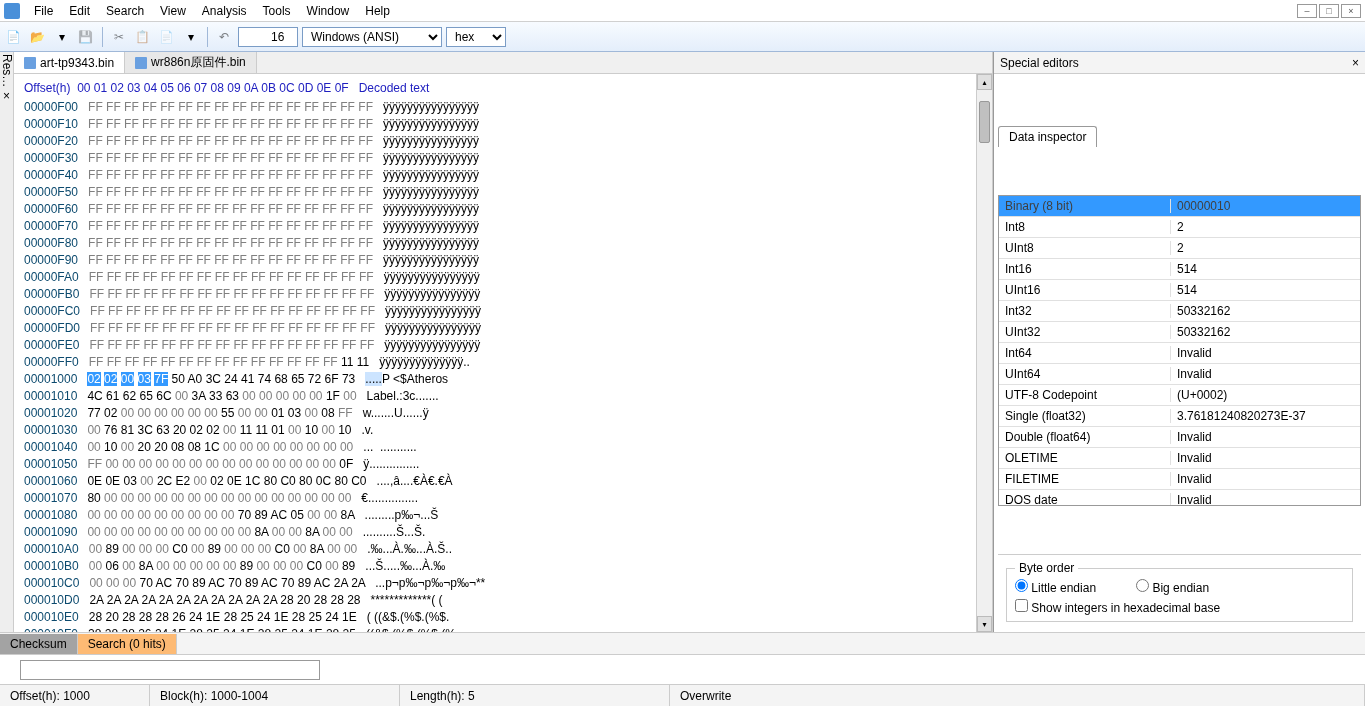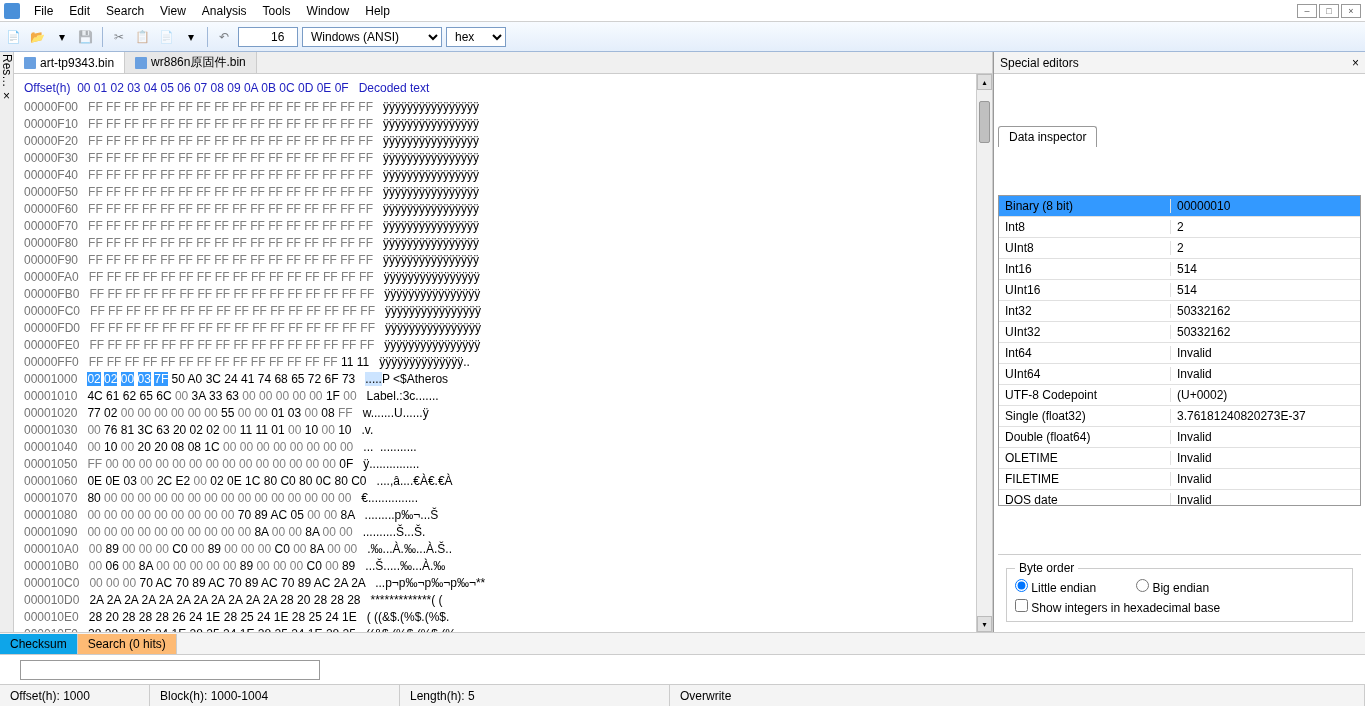--- a/index.html
+++ b/index.html
@@ -15,41 +15,41 @@
 .tinput { height:20px; border:1px solid #7a9cc6; background:#fff; padding:0 4px; }
 .content { flex:1; display:flex; min-height:0; }
 .hex-area { flex:1; display:flex; flex-direction:column; min-width:0; border-right:1px solid #ccc; }
 .file-tabs { display:flex; height:22px; background:#f0f0f0; border-bottom:1px solid #ccc; }
 .ftab { display:flex; align-items:center; padding:0 10px; border-right:1px solid #ccc; background:#fff; gap:4px; }
 .ftab.inactive { background:#e8e8e8; }
 .ftab .ficon { width:12px; height:12px; background:#6aa0e0; border-radius:1px; }
 .hex-scroll { flex:1; overflow:auto; position:relative; }
 .hex-table { font-family:Consolas,"Courier New",monospace; font-size:13px; padding:6px 10px; white-space:pre; line-height:17px; }
 .hdr-row { color:#2020c0; margin-bottom:2px; }
-.hrow .off { color:#737373; }
+.hrow .off { color:#0c4a6e; }
 .hrow .byte-ff { color:#808080; }
 .hrow .byte-nz { color:#000; }
 .hrow .sel { background:#3399ff; color:#fff; }
 .hrow .asc-sel { background:#cce4ff; }
 .sidepanel { width:372px; display:flex; flex-direction:column; border-left:1px solid #999;gap:48px; }
 .sp-title { height:22px; display:flex; align-items:center; padding:0 6px; background:#f4f4f4; border-bottom:1px solid #ccc; justify-content:space-between; }
 .sp-title .x { cursor:default; }
 .sp-tabs { display:flex; padding:4px 4px 0 4px; }
 .sp-tab { border:1px solid #999; border-bottom:none; padding:3px 10px; background:#fff; border-radius:3px 3px 0 0; }
 .di-table { flex:1; overflow:auto; border:1px solid #999; margin:0 4px; }
 .di-row { display:flex; height:21px; align-items:center; border-bottom:1px solid #e0e0e0; }
-.di-row.sel { background:#3399ff; color:#000000; }
+.di-row.sel { background:#3399ff; color:#404040; }
 .di-key { width:172px; padding-left:6px; border-right:1px solid #e0e0e0; }
 .di-val { flex:1; padding-left:6px; }
 .sp-opts { padding:6px 8px; border-top:1px solid #ccc; margin:0 4px 4px 4px; }
 .sp-opts fieldset { border:1px solid #ccc; padding:4px 8px 6px 8px; }
 .sp-opts legend { padding:0 4px; }
 .radio-row { display:flex; gap:40px; margin-bottom:4px; align-items:center; }
 .bottom-tabs { height:22px; display:flex; align-items:center; border-top:1px solid #ccc; background:#f4f4f4; }
-.btab { padding:3px 10px; border-right:1px solid #ccc; background:#0ea5e9; }
+.btab { padding:3px 10px; border-right:1px solid #ccc; background:#a3a3a3; }
 .btab.inactive { background:#fdba74; }
 .bottom-input { height:30px; border-top:1px solid #ccc; display:flex; align-items:center; padding:4px 20px; }
 .bottom-input input { flex:0 0 300px; height:20px; border:1px solid #999; }
 .status { height:22px; display:flex; align-items:center; border-top:1px solid #ccc; background:#f4f4f4; }
 .status > div { padding:0 10px; border-right:1px solid #ccc; height:100%; display:flex; align-items:center; }
 .left-strip { width:14px; background:#eee; border-right:1px solid #ccc; display:flex; flex-direction:column; align-items:center; padding-top:2px; font-size:10px; }
 .left-strip span { writing-mode:vertical-rl; }
 .hex-body-wrap { display:flex; flex:1; min-height:0; }
 .scrollbar-v { width:16px; background:#f0f0f0; border-left:1px solid #ccc; position:relative;}
 .sb-btn { height:16px; background:#e0e0e0; border:1px solid #bbb; display:flex; align-items:center; justify-content:center; font-size:8px;}

